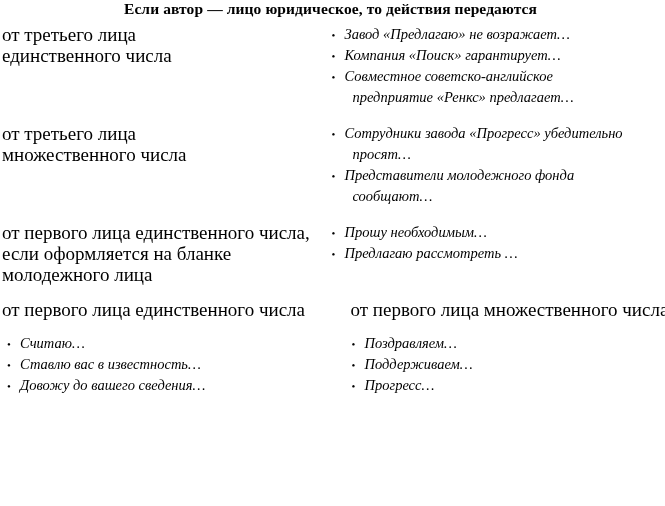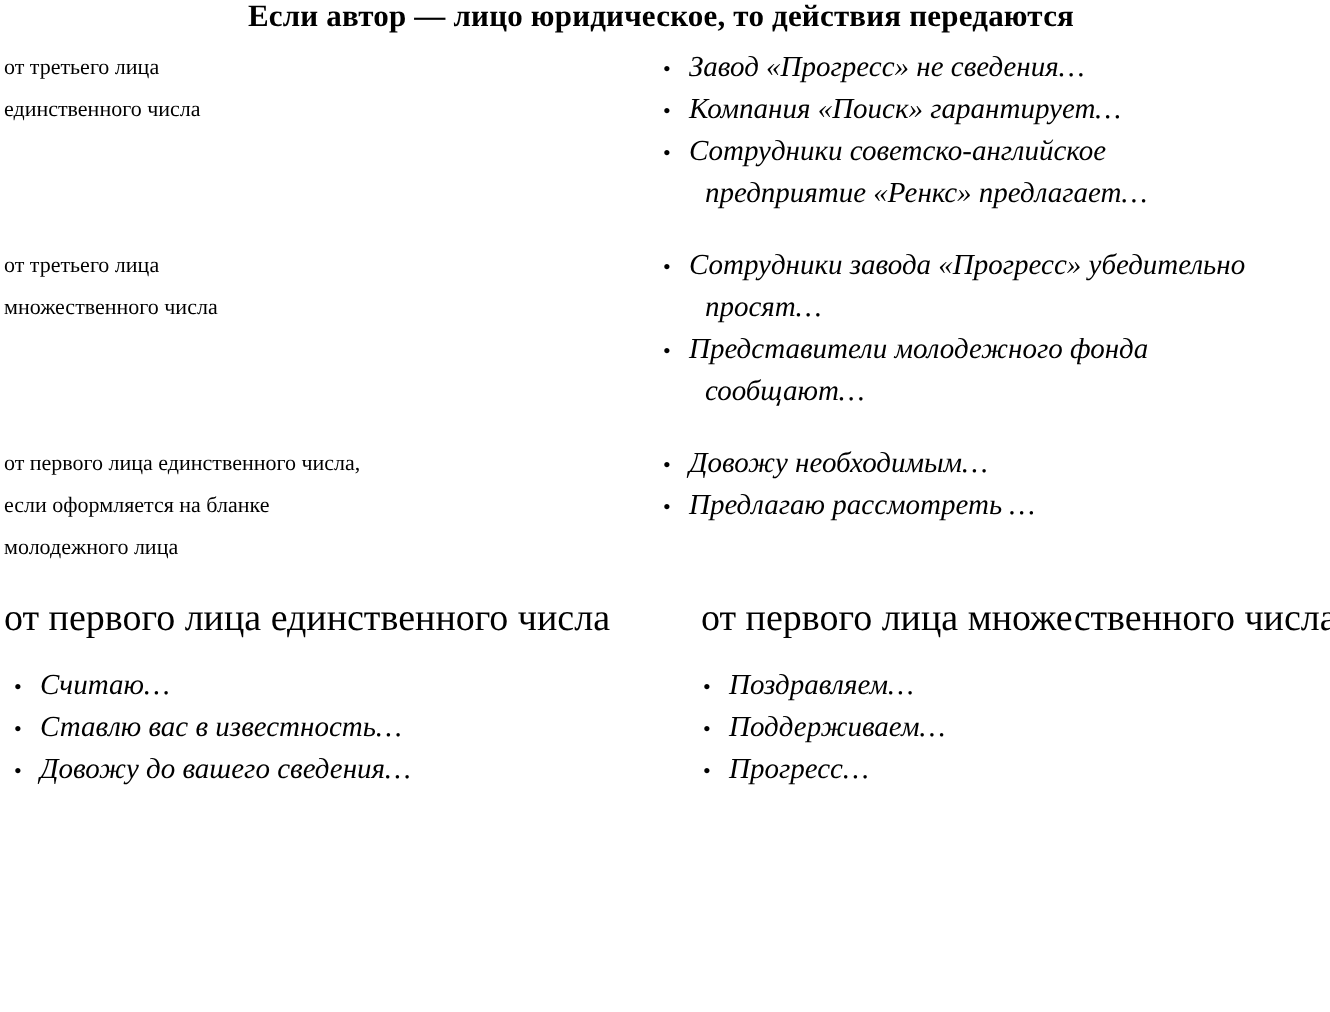--- a/index.html
+++ b/index.html
@@ -52,21 +52,21 @@
     padding: 8px 0 9px 0;
     letter-spacing: 0.1px;
   }
 
   
   .col-left {
     width: 318px;
   }
   .left-text {
     font-family: "Liberation Serif", "DejaVu Serif", serif;
-    font-size: 11px;
+    font-size: 19px;
     line-height: 21px;
     padding: 7px 10px 8px 2px;
   }
   .left-text .ln { display: block; white-space: nowrap; }
 
   
   .col-right {
     width: 343px;
   }
   .ex-list {
@@ -122,27 +122,27 @@
       <tr>
         <td class="col-left">
           <div class="left-text">
             <span class="ln">от третьего лица</span>
             <span class="ln">единственного числа</span>
           </div>
         </td>
         <td class="col-right">
           <ul class="ex-list">
             <li>
-              <span>Завод «Прогресс» не сведения…</span>
+              <span>Завод «Предлагаю» не возражает…</span>
             </li>
             <li>
               <span>Компания «Поиск» гарантирует…</span>
             </li>
             <li>
-              <span>Сотрудники советско-английское</span>
+              <span>Совместное советско-английское</span>
               <span class="ln2">предприятие «Ренкс» предлагает…</span>
             </li>
           </ul>
         </td>
       </tr>
 
       <tr>
         <td class="col-left rule-mid">
           <div class="left-text">
             <span class="ln">от третьего лица</span>
@@ -168,21 +168,21 @@
         <td class="col-left rule-mid">
           <div class="left-text">
             <span class="ln">от первого лица единственного числа,</span>
             <span class="ln">если оформляется на бланке</span>
             <span class="ln">молодежного лица</span>
           </div>
         </td>
         <td class="col-right rule-mid">
           <ul class="ex-list">
             <li>
-              <span>Довожу необходимым…</span>
+              <span>Прошу необходимым…</span>
             </li>
             <li>
               <span>Предлагаю рассмотреть …</span>
             </li>
           </ul>
         </td>
       </tr>
 
 
       <tr>

